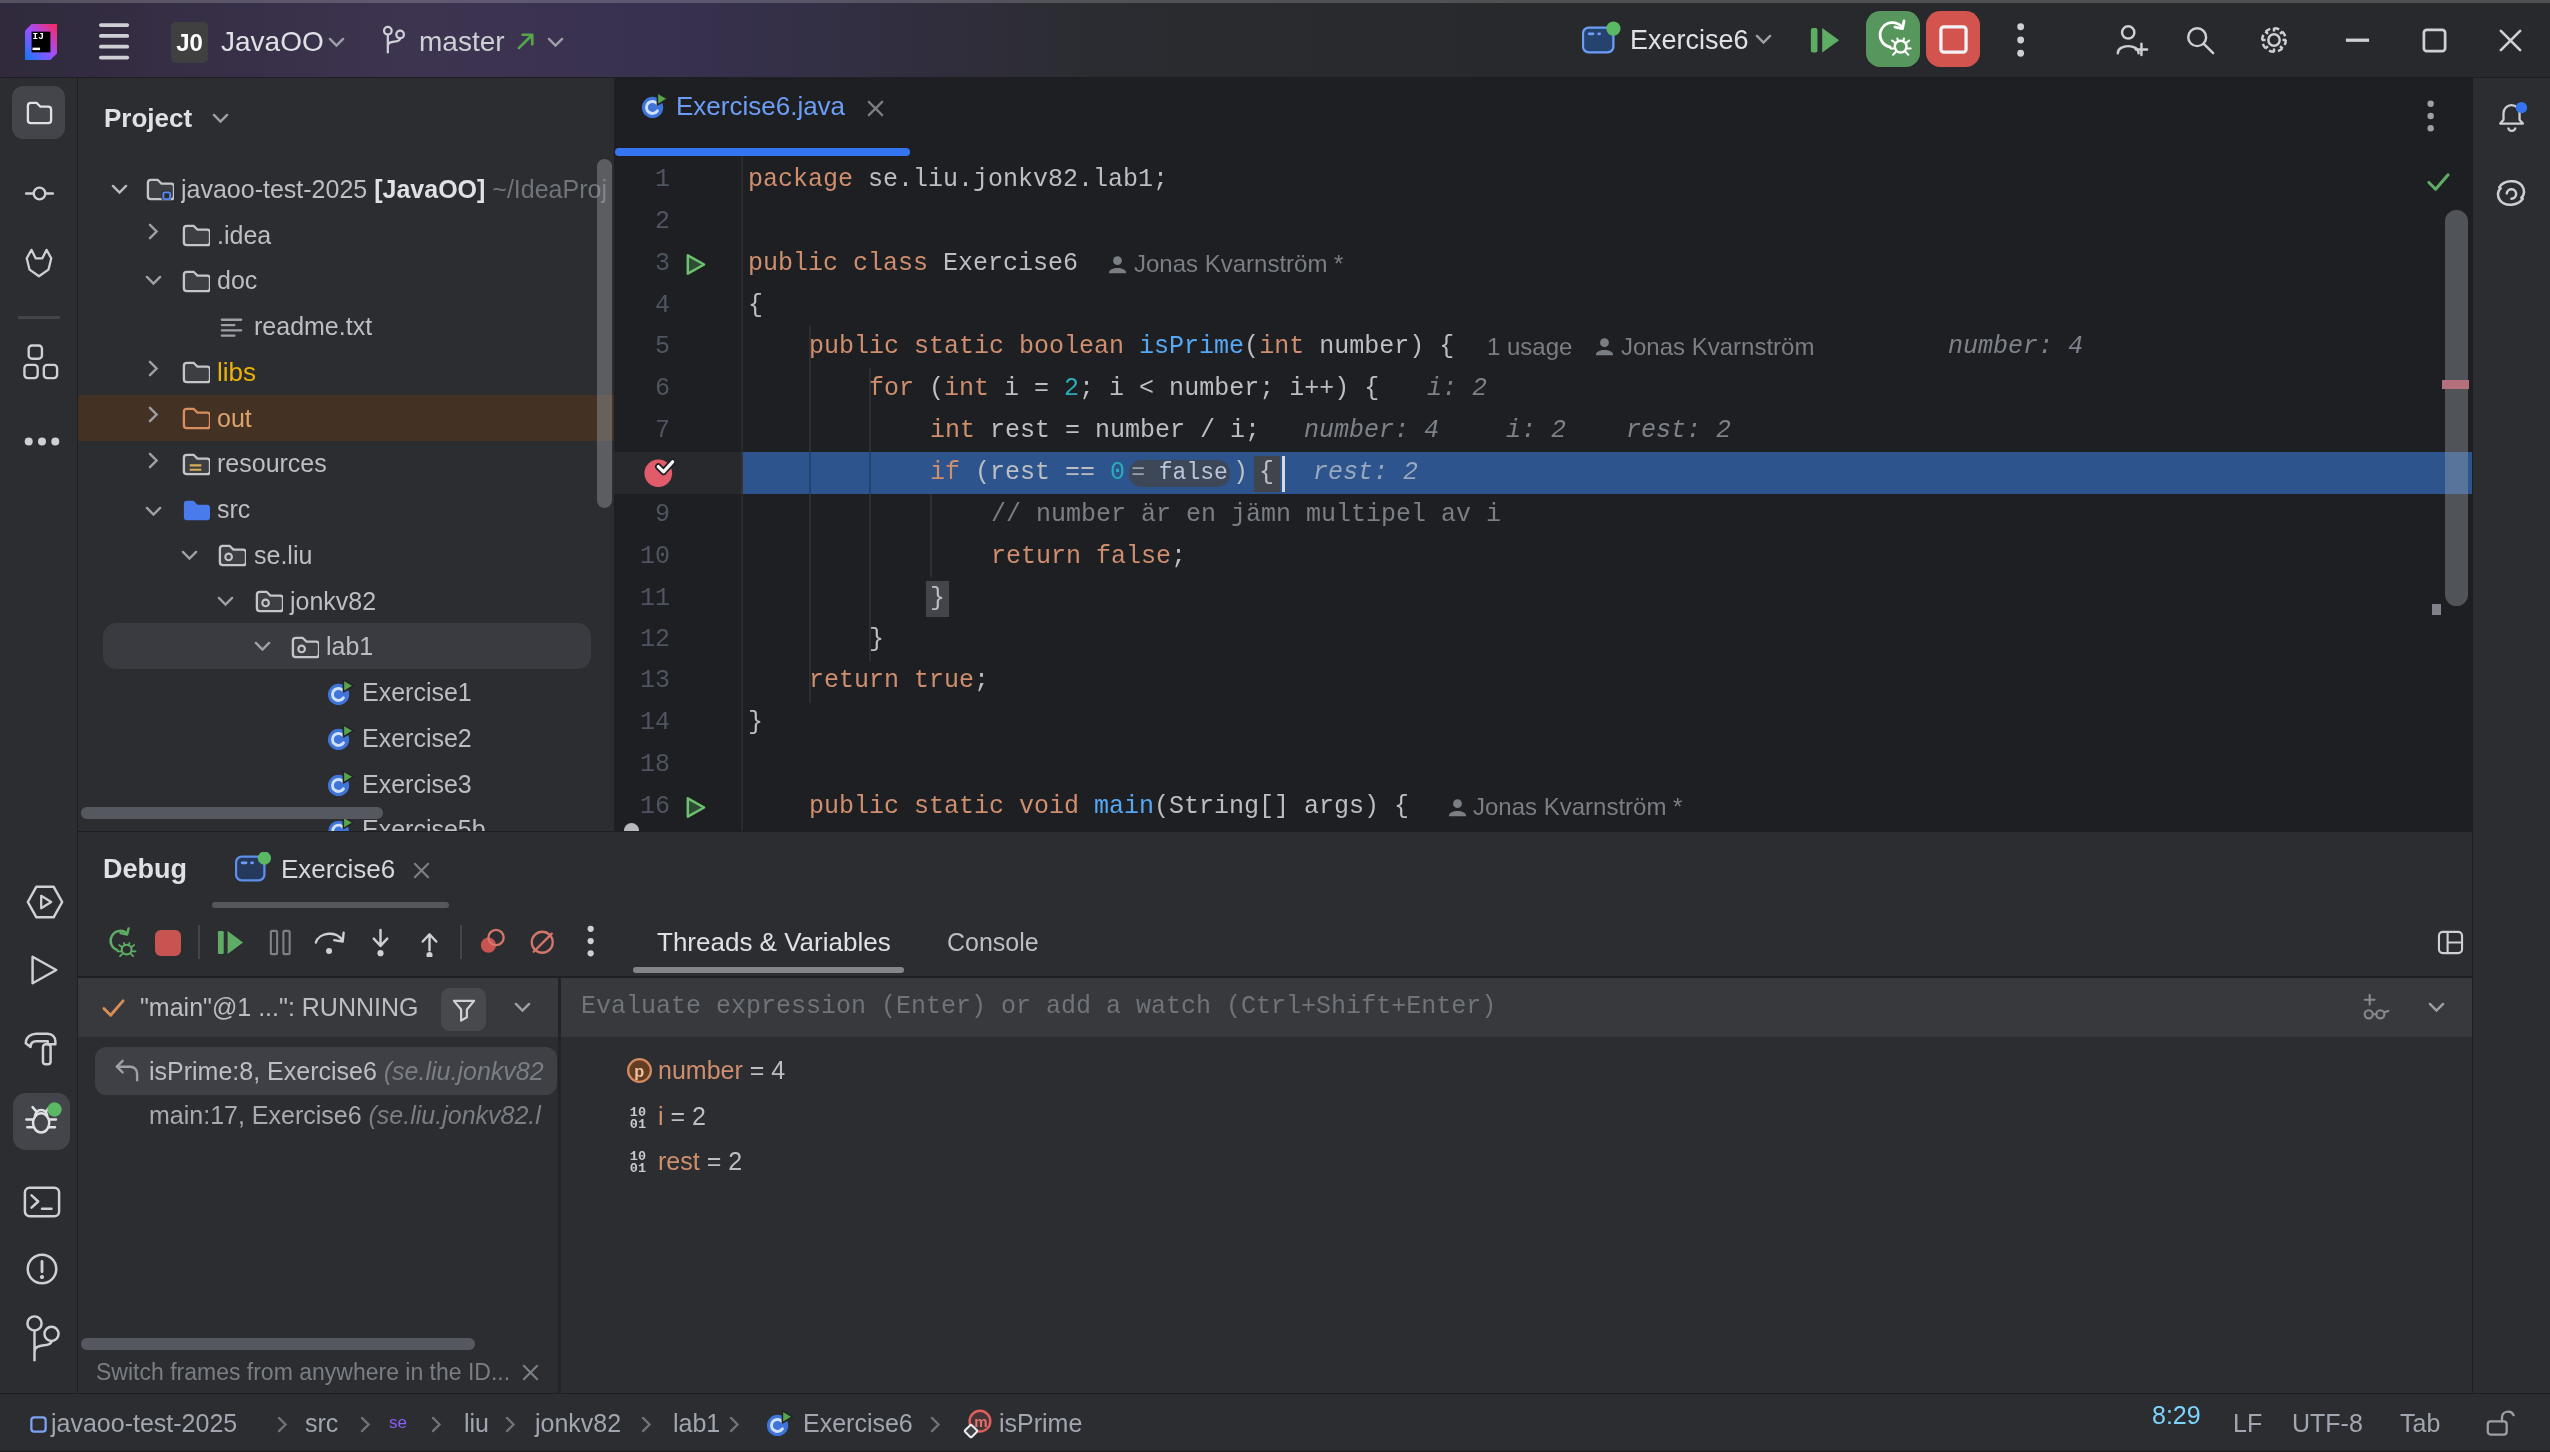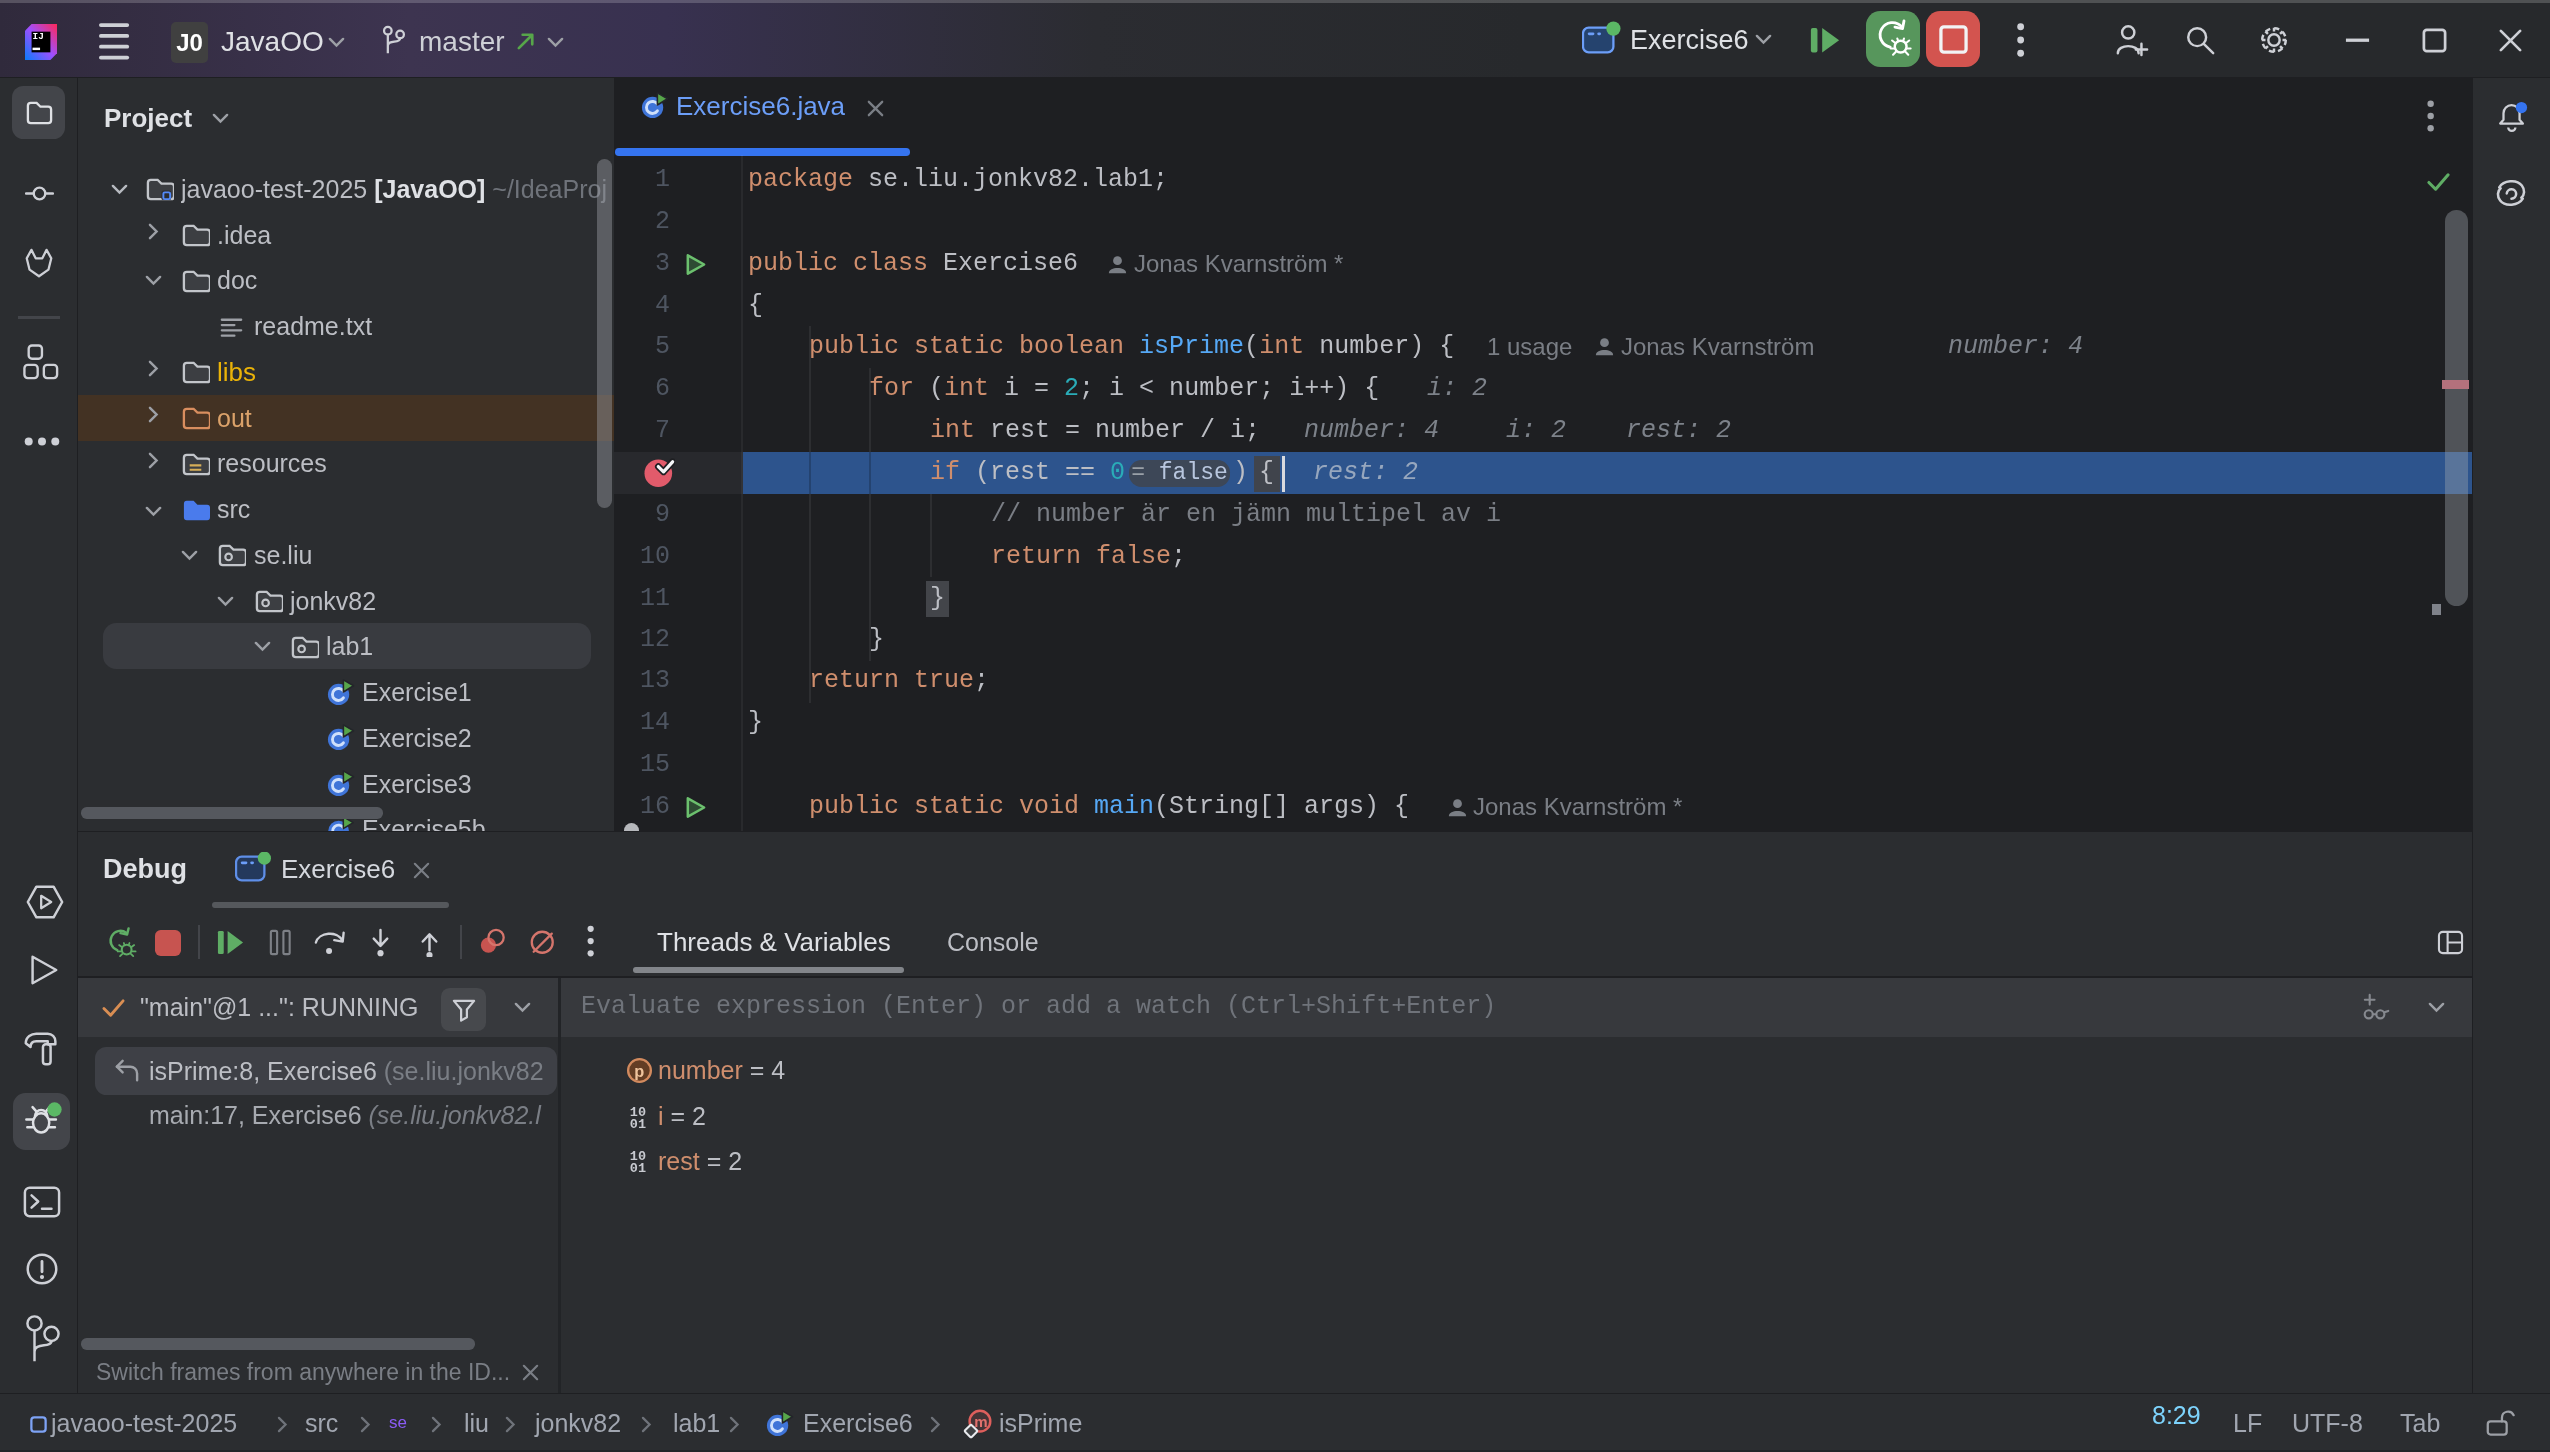--- a/index.html
+++ b/index.html
@@ -368,21 +368,21 @@
 <div class="ln" style="top:285px">4</div>
 <div class="ln" style="top:326px">5</div>
 <div class="ln" style="top:368px">6</div>
 <div class="ln" style="top:410px">7</div>
 <div class="ln" style="top:494px">9</div>
 <div class="ln" style="top:536px">10</div>
 <div class="ln" style="top:578px">11</div>
 <div class="ln" style="top:619px">12</div>
 <div class="ln" style="top:660px">13</div>
 <div class="ln" style="top:702px">14</div>
-<div class="ln" style="top:744px">15</div>
+<div class="ln" style="top:744px">18</div>
 <div class="ln" style="top:786px">16</div>
 
 <svg class="a" style="left:683px;top:252px" width="25" height="25" viewBox="0 0 26 26">
       <path d="M5 3.5 L22 13 L5 22.5 Z" fill="#2e4b33" stroke="#6cc06e" stroke-width="2.6" stroke-linejoin="round"></path>
     </svg>
 <svg class="a" style="left:683px;top:795px" width="25" height="25" viewBox="0 0 26 26">
       <path d="M5 3.5 L22 13 L5 22.5 Z" fill="#2e4b33" stroke="#6cc06e" stroke-width="2.6" stroke-linejoin="round"></path>
     </svg>
 <svg class="a" style="left:644px;top:458px" width="30.5" height="30.5" viewBox="0 0 32 32">
       <circle cx="15" cy="16" r="14.5" fill="#e25b6b"></circle>
@@ -546,21 +546,21 @@
 </svg>
 <svg class="a" style="left:2428px;top:1002px" width="17" height="10.5" viewBox="0 0 18 11">
       <path d="M2 2 L9 9 L16 2" stroke="#9da0a6" stroke-width="2.6" fill="none" stroke-linecap="round"></path>
     </svg>
 
 <div class="a" style="left:95px;top:1047px;width:462px;height:48px;background:#3e4046;border-radius:11.4px"></div>
 <svg class="a" style="left:113px;top:1058px" width="27" height="27" viewBox="0 0 28 28">
 <path d="M4 9 H18 a7 7 0 0 1 7 7 v7" stroke="#9da0a6" stroke-width="2.5" fill="none" stroke-linecap="round"></path>
 <path d="M10 3 L4 9 L10 15" stroke="#9da0a6" stroke-width="2.5" fill="none" stroke-linecap="round" stroke-linejoin="round"></path>
 </svg>
-<div class="a" style="left:149px;top:1048px;width:409px;height:46px;line-height:46px;font-size:25px;color:#bcbec4;white-space:pre;overflow:hidden">isPrime:8, Exercise6 <span style="color:#7a7e85">(se.liu.jonkv82</span></div>
+<div class="a" style="left:149px;top:1048px;width:409px;height:46px;line-height:46px;font-size:25px;color:#bcbec4;white-space:pre;overflow:hidden">isPrime:8, Exercise6 <span style="font-style:italic;color:#7a7e85">(se.liu.jonkv82</span></div>
 <div class="a" style="left:149px;top:1092px;width:410px;height:46px;line-height:46px;font-size:25px;color:#a7aab0;white-space:pre;overflow:hidden">main:17, Exercise6 <span style="font-style:italic;color:#7a7e85">(se.liu.jonkv82.l</span></div>
 <div class="a" style="left:81px;top:1338px;width:394px;height:12.4px;background:#55585e;border-radius:5.7px"></div>
 <div class="a" style="left:96px;top:1349px;width:417px;height:46px;line-height:46px;font-size:23px;color:#7a7e85;white-space:pre;overflow:hidden">Switch frames from anywhere in the ID...</div>
 <svg class="a" style="left:521px;top:1363px" width="19" height="19" viewBox="0 0 20 20">
       <path d="M3 3 L17 17 M17 3 L3 17" stroke="#7a7e85" stroke-width="2.3" stroke-linecap="round"></path>
     </svg>
 
 <svg class="a" style="left:626px;top:1057px" width="27" height="27" viewBox="0 0 28 28">
 <circle cx="14" cy="14" r="11.8" stroke="#d28a5e" stroke-width="2.4" fill="#633d24"></circle>
 <text x="8.5" y="20.5" font-size="17" font-weight="bold" font-family="Liberation Sans,sans-serif" fill="#eec39c">p</text>

